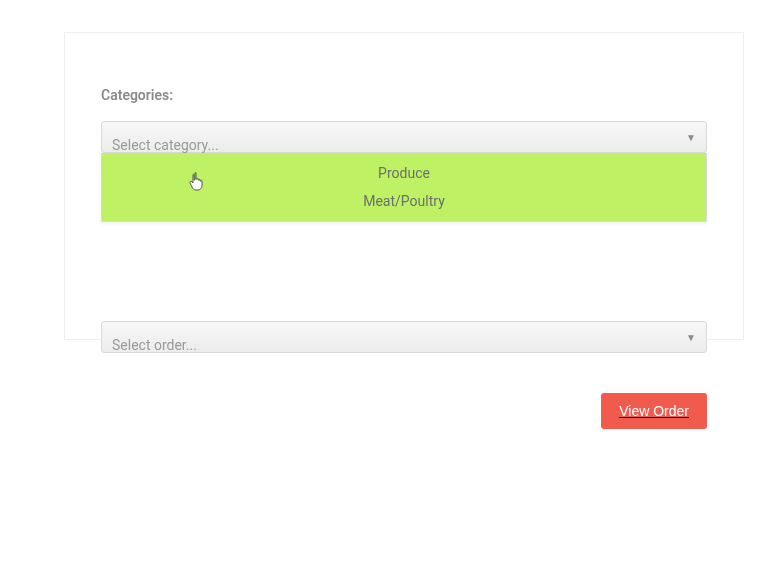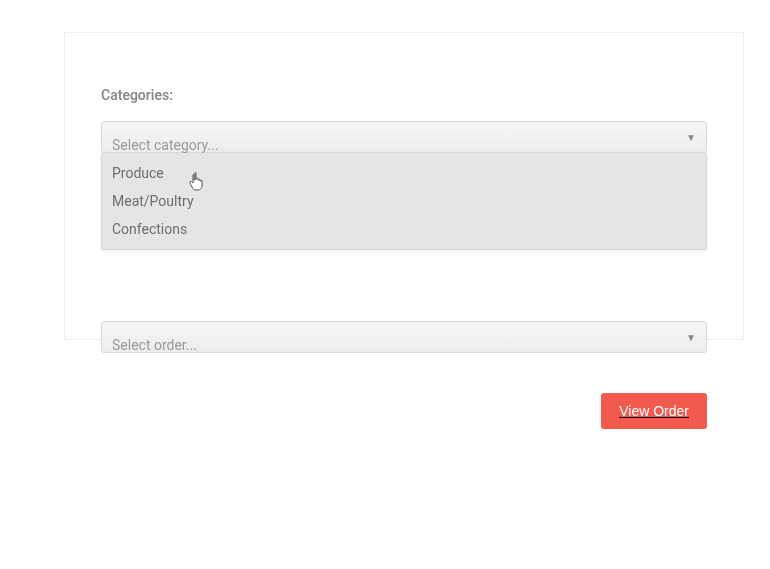--- a/index.html
+++ b/index.html
@@ -55,26 +55,27 @@
       transform: translateY(-50%);
       color: #8a8a8a;
       font-size: 10px;
       pointer-events: none;
     }
     .dropdown-panel {
       position: absolute;
       left: 0;
       right: 0;
       top: 32px;
-      background: #e5e5e5;
+      background: #bef264;
       border: 1px solid #d9d9d9;
       border-top: none;
       box-shadow: 0 2px 4px rgba(0,0,0,0.06);
       z-index: 10;
       padding: 6px 0;
+      text-align: center;
     }
     .dropdown-item {
       padding: 6px 10px;
       font-size: 14px;
       color: #6e6e6e;
       cursor: pointer;
       position: relative;
     }
     .button-row {
       display: flex;
@@ -111,21 +112,20 @@
   <div class="field-label">Categories:</div>
 
   <div class="dropdown-wrapper">
     <div class="dropdown-select">
       <span>Select category...</span>
       <span class="dropdown-caret">▼</span>
     </div>
     <div class="dropdown-panel">
       <div class="dropdown-item">Produce</div>
       <div class="dropdown-item">Meat/Poultry</div>
-      <div class="dropdown-item">Confections</div>
     </div>
   </div>
 
   <div class="dropdown-wrapper second-dropdown">
     <div class="dropdown-select">
       <span>Select order...</span>
       <span class="dropdown-caret">▼</span>
     </div>
   </div>
 

